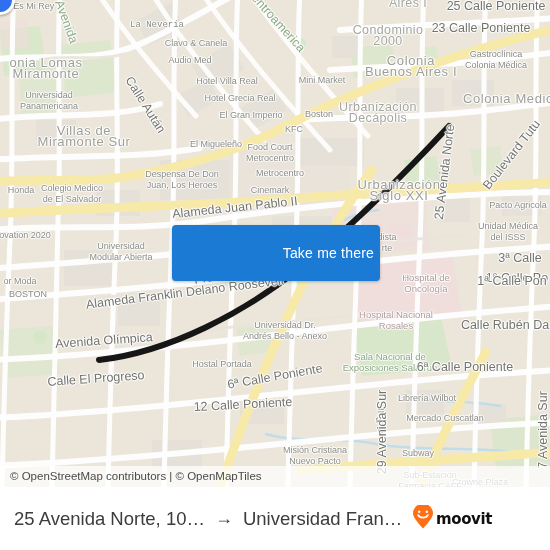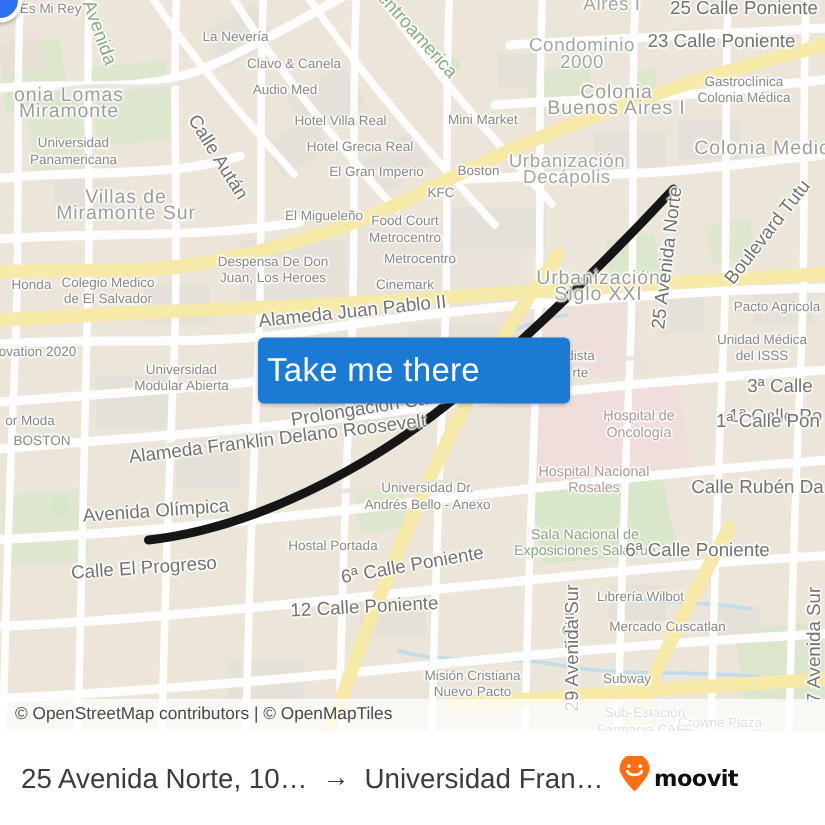--- a/index.html
+++ b/index.html
@@ -53,30 +53,30 @@
     position:absolute;left:0;bottom:0;width:550px;
     padding:4px 0 5px 10px;
     box-sizing:border-box;
     font-size:11.5px;color:#4a4a4a;
     background:rgba(255,255,255,.72);
   }
 
   
   #cta{
     position:absolute;left:172px;top:225px;
-    width:208px;height:44px;
+    width:208px;height:56px;
     background:#1a7ad4;
     border:none;border-radius:4px;
     color:#ffffff;
     font-family:"Liberation Sans",sans-serif;
-    font-size:22px;
+    font-size:14px;
     letter-spacing:.2px;
     cursor:pointer;
     box-shadow:0 1px 3px rgba(0,0,0,.25);
-    display:flex;align-items:center;justify-content:flex-start;
+    display:flex;align-items:center;justify-content:flex-end;
   }
 
   
   #footer{
     position:absolute;left:0;top:487px;width:500px;height:63px;
     background:#ffffff;
     display:flex;align-items:center;
     box-sizing:border-box;
     padding:0 8px 0 14px;
   }
@@ -222,21 +222,21 @@
         <path d="M80 300 C140 294 210 286 272 278"></path>
         <path d="M360 244 C400 240 436 238 472 234"></path>
         <path d="M200 330 C250 326 300 320 350 316"></path>
       </g>
 
       <path id="route-line" d="M 99 360 C 170 352 245 312 300 268 C 352 226 410 168 449 126" fill="none" stroke="#161616" stroke-width="6" stroke-linecap="round" stroke-linejoin="round"></path>
     </svg>
 
     <div id="label-layer">
         <div class="maplabel poi" style="left: 30px; top: 6px;">a Es Mi Rey</div>
-        <div class="maplabel poi" style="left: 157px; top: 25px;">La Nevería</div>
+        <div class="maplabel poi" style="left: 157px; top: 25px; font-family: Liberation Mono, monospace;">La Nevería</div>
         <div class="maplabel poi" style="left: 196px; top: 43px;">Clavo &amp; Canela</div>
         <div class="maplabel poi" style="left: 190px; top: 60px;">Audio Med</div>
         <div class="maplabel poi" style="left: 227px; top: 81px;">Hotel Villa Real</div>
         <div class="maplabel poi" style="left: 240px; top: 98px;">Hotel Grecia Real</div>
         <div class="maplabel poi" style="left: 251px; top: 115px;">El Gran Imperio</div>
         <div class="maplabel poi" style="left: 322px; top: 80px;">Mini Market</div>
         <div class="maplabel poi" style="left: 319px; top: 114px;">Boston</div>
         <div class="maplabel poi" style="left: 294px; top: 129px;">KFC</div>
         <div class="maplabel area2" style="left: 388px; top: 36px;">Condominio
 2000</div>

